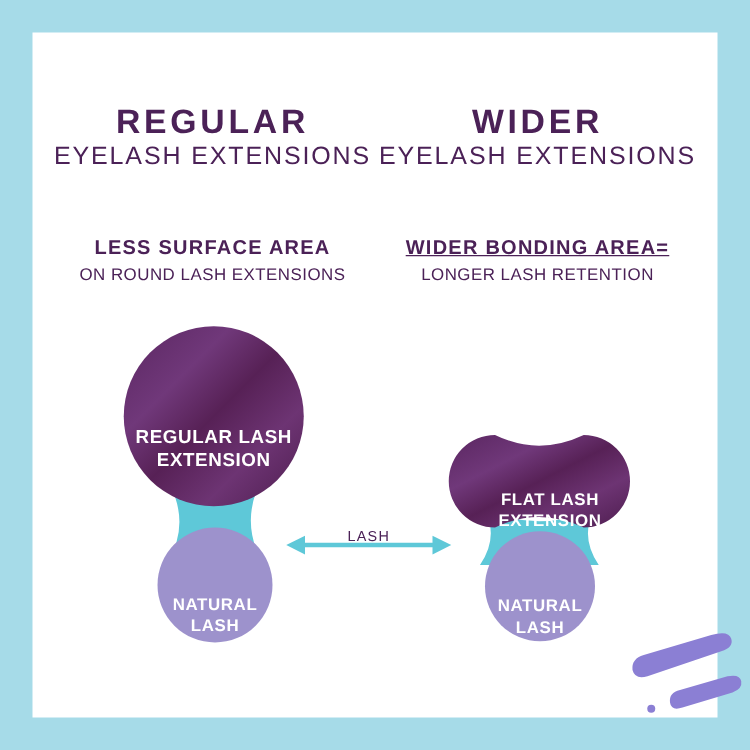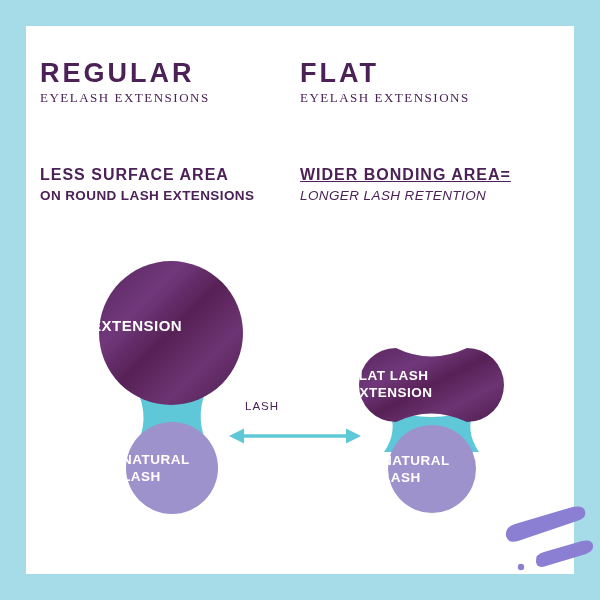--- a/index.html
+++ b/index.html
@@ -15,23 +15,23 @@
   body{
     position:relative;
     font-family:"Liberation Sans",sans-serif;
     background:var(--frame);
     overflow:hidden;
   }
   .panel{
     position:absolute;left:26px;top:26px;width:548px;height:548px;
     background:#ffffff;
   }
-  .abs{position:absolute;color:var(--heading);}
+  .abs{position:absolute;text-align:center;color:var(--heading);margin-top:24px;}
   .col-title{font-size:27px;font-weight:bold;letter-spacing:3px;}
-  .col-sub{font-size:13px;font-weight:400;letter-spacing:1.5px;font-family:Liberation Serif, serif;}
+  .col-sub{font-size:20px;font-weight:400;letter-spacing:1.5px;}
   .feat-head{font-size:16px;font-weight:bold;letter-spacing:1px;}
   .feat-sub{font-size:13.5px;letter-spacing:0.4px;}
   .shape-label{color:#ffffff;font-weight:bold;line-height:1.25;letter-spacing:0.5px;}
   .shape-label span{display:block;}
   .lbl-regular{font-size:15px;}
   .lbl-small{font-size:13.5px;}
   .adhesive-label{font-size:11.5px;font-weight:500;letter-spacing:1px;line-height:1.3;color:var(--heading);}
   .adhesive-label span{display:block;}
   svg.diagram{position:absolute;left:0;top:0;width:600px;height:600px;}
 </style>
@@ -72,39 +72,40 @@
   <g>
     <path d="M506,536 Q505,527 515,524 L569,508 Q583,504 585,511 Q587,518 577,521 L518,541 Q508,544 506,536 Z" style="fill:var(--brush-stroke)"></path>
     <path d="M536,562 Q535,554 544,552 L582,541 Q592,539 593,545 Q594,551 586,554 L546,566 Q537,569 536,562 Z" style="fill:var(--brush-stroke)"></path>
     <circle cx="521" cy="567" r="3.2" style="fill:var(--brush-stroke)"></circle>
   </g>
 </svg>
 
 <div class="abs col-title" style="left:40px;top:58px;width:260px;">REGULAR</div>
 <div class="abs col-sub" style="left:40px;top:90px;width:260px;">EYELASH EXTENSIONS</div>
 
-<div class="abs col-title" style="left:300px;top:58px;width:260px;">FLAT</div>
+<div class="abs col-title" style="left:300px;top:58px;width:260px;">WIDER</div>
 <div class="abs col-sub" style="left:300px;top:90px;width:260px;">EYELASH EXTENSIONS</div>
 
 <div class="abs feat-head" style="left:40px;top:166px;width:260px;">LESS SURFACE AREA</div>
-<div class="abs feat-sub" style="left:40px;top:188px;width:260px;font-weight:bold;">ON ROUND LASH EXTENSIONS</div>
+<div class="abs feat-sub" style="left:40px;top:188px;width:260px;">ON ROUND LASH EXTENSIONS</div>
 
 <div class="abs feat-head" style="left:300px;top:166px;width:260px;text-decoration:underline;">WIDER BONDING AREA=</div>
-<div class="abs feat-sub" style="left:300px;top:188px;width:260px;font-style:italic;">LONGER LASH RETENTION</div>
+<div class="abs feat-sub" style="left:300px;top:188px;width:260px;">LONGER LASH RETENTION</div>
 
 <div class="abs shape-label lbl-regular" style="left:91px;top:317px;width:160px;">
+  <span>REGULAR LASH</span>
   <span>EXTENSION</span>
 </div>
 
 <div class="abs shape-label lbl-small" style="left:122px;top:452px;width:100px;">
   <span>NATURAL</span>
   <span>LASH</span>
 </div>
 
-<div class="abs shape-label lbl-small" style="left:350px;top:368px;width:120px;">
+<div class="abs shape-label lbl-small" style="left:380px;top:368px;width:120px;">
   <span>FLAT LASH</span>
   <span>EXTENSION</span>
 </div>
 
 <div class="abs shape-label lbl-small" style="left:382px;top:453px;width:100px;">
   <span>NATURAL</span>
   <span>LASH</span>
 </div>
 
 <div class="abs adhesive-label" style="left:245px;top:399px;width:100px;">

